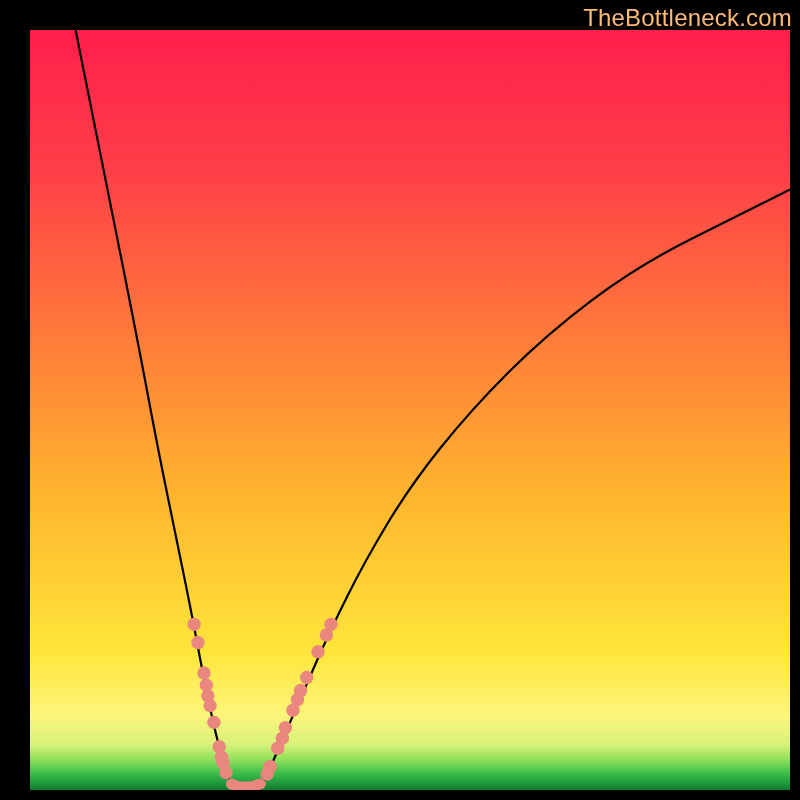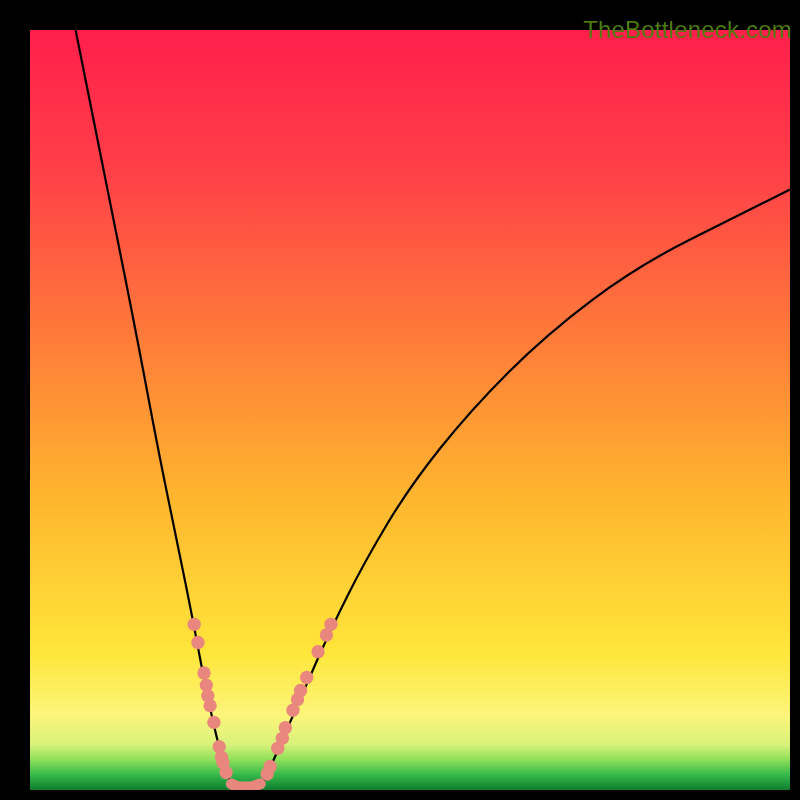--- a/index.html
+++ b/index.html
@@ -33,23 +33,23 @@
       var(--c4) 82%,
       var(--c5) 90%,
       var(--c6) 94%,
       var(--c7) 96%,
       var(--c8) 98%,
       var(--c9) 100%
     );
   }
   .watermark {
     position: absolute;
-    top: 16px;
+    top: 4px;
     right: 8px;
-    color: #4d7c0f;
+    color: #fdba74;
     font-size: 24px;
     font-weight: 500;
     letter-spacing: 0.2px;
     user-select: none;
   }
   svg.curve-layer {
     position: absolute;
     left: 0; top: 0;
     width: 760px; height: 760px;
   }

